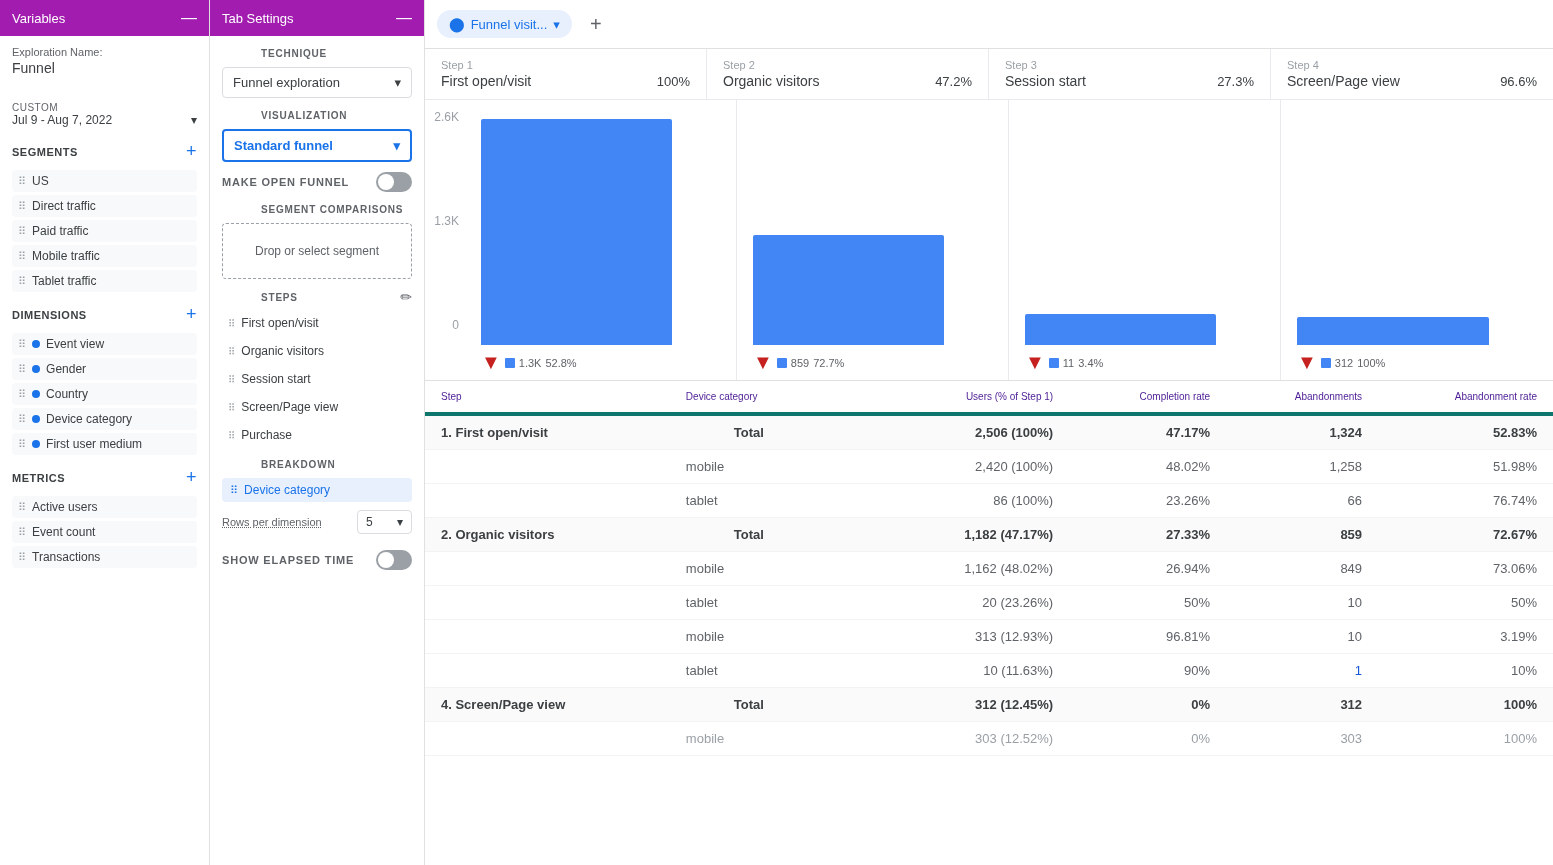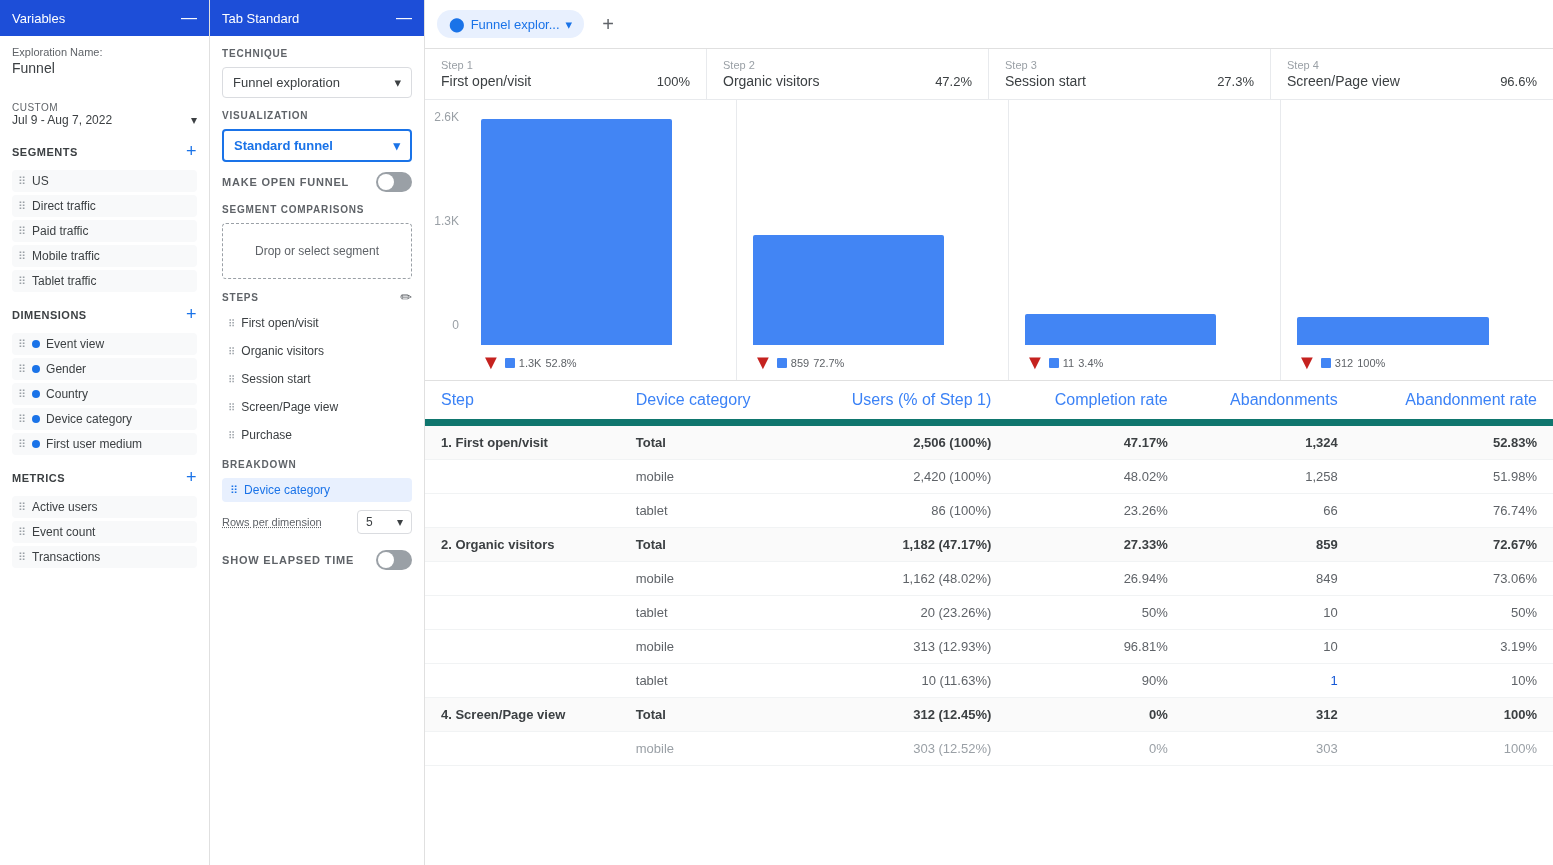--- a/index.html
+++ b/index.html
@@ -8,21 +8,21 @@
     
     .variables-panel {
       width: 210px;
       background: #fff;
       border-right: 1px solid #e0e0e0;
       display: flex;
       flex-direction: column;
       overflow: hidden;
     }
     .panel-header {
-      background: #1d4ed8;
+      background: #a21caf;
       color: #fff;
       padding: 10px 12px;
       font-size: 13px;
       font-weight: 500;
       display: flex;
       justify-content: space-between;
       align-items: center;
       flex-shrink: 0;
     }
     .panel-header .minimize { cursor: pointer; font-size: 16px; line-height: 1; }
@@ -69,20 +69,21 @@
     }
     .settings-content { padding: 12px; overflow-y: auto; flex: 1; }
     .settings-section-title {
       font-size: 10px;
       font-weight: 600;
       color: #5f6368;
       text-transform: uppercase;
       letter-spacing: 0.8px;
       margin-bottom: 8px;
       margin-top: 12px;
+      margin-left: 39px;
     }
     .settings-section-title:first-child { margin-top: 0; }
     .select-dropdown {
       width: 100%;
       padding: 7px 10px;
       border: 1px solid #dadce0;
       border-radius: 4px;
       font-size: 13px;
       background: #fff;
       color: #3c4043;
@@ -209,38 +210,38 @@
     }
     table {
       width: 100%;
       border-collapse: collapse;
       font-size: 13px;
     }
     thead th {
       text-align: left;
       padding: 10px 16px;
       font-weight: 500;
-      color: #3b82f6;
-      font-size: 16px;
-      border-bottom: 7px solid #0f766e;
+      color: #4c1d95;
+      font-size: 10px;
+      border-bottom: 4px solid #0f766e;
       background: #fff;
       position: sticky;
       top: 0;
       z-index: 2;
     }
     thead th:not(:first-child):not(:nth-child(2)) { text-align: right; }
     tbody td {
       padding: 9px 16px;
       border-bottom: 1px solid #f1f3f4;
       vertical-align: middle;
     }
     tbody td:not(:first-child):not(:nth-child(2)) { text-align: right; }
     .row-step-name { font-weight: 600; color: #3c4043; font-size: 13px; }
     .row-total td { background: #fafafa; }
-    .row-total .device-total { font-weight: 600; color: #3c4043; }
+    .row-total .device-total { font-weight: 600; color: #3c4043; margin-left: 48px; }
     .row-sub td { color: #5f6368; }
     .bold-val { font-weight: 600; color: #3c4043; }
     .blue-val { color: #1558d6; font-weight: 500; }
     .step-name-cell { min-width: 160px; }
     .device-cell { min-width: 140px; }
   </style>
 </head>
 <body>
 
 <div class="variables-panel">
@@ -338,21 +339,21 @@
       <div class="metric-item">
         <span class="drag-handle">⠿</span>
         <span>Transactions</span>
       </div>
     </div>
   </div>
 </div>
 
 <div class="settings-panel">
   <div class="panel-header">
-    <span>Tab Standard</span>
+    <span>Tab Settings</span>
     <span class="minimize">—</span>
   </div>
   <div class="settings-content">
     <div class="settings-section-title">TECHNIQUE</div>
     <div class="select-dropdown">
       <span>Funnel exploration</span>
       <span>▾</span>
     </div>
 
     <div class="settings-section-title">Visualization</div>
@@ -420,21 +421,21 @@
       </div>
     </div>
   </div>
 </div>
 
 <div class="main-content">
 
   <div class="tab-bar">
     <div class="tab-active">
       <span class="tab-icon" style="font-size:14px">⬤</span>
-      <span>Funnel explor...</span>
+      <span>Funnel visit...</span>
       <span>▾</span>
     </div>
     <div class="add-tab">+</div>
   </div>
 
   <div class="funnel-chart-area">
 
     <div class="steps-row">
       <div class="step-col">
         <div class="step-label">Step 1</div>

